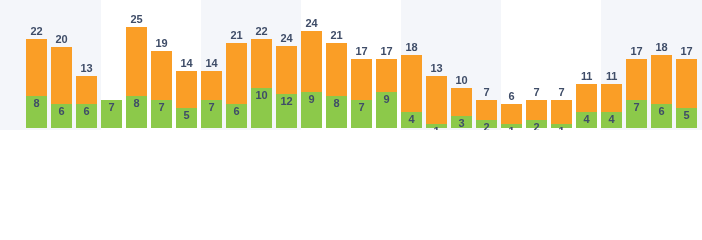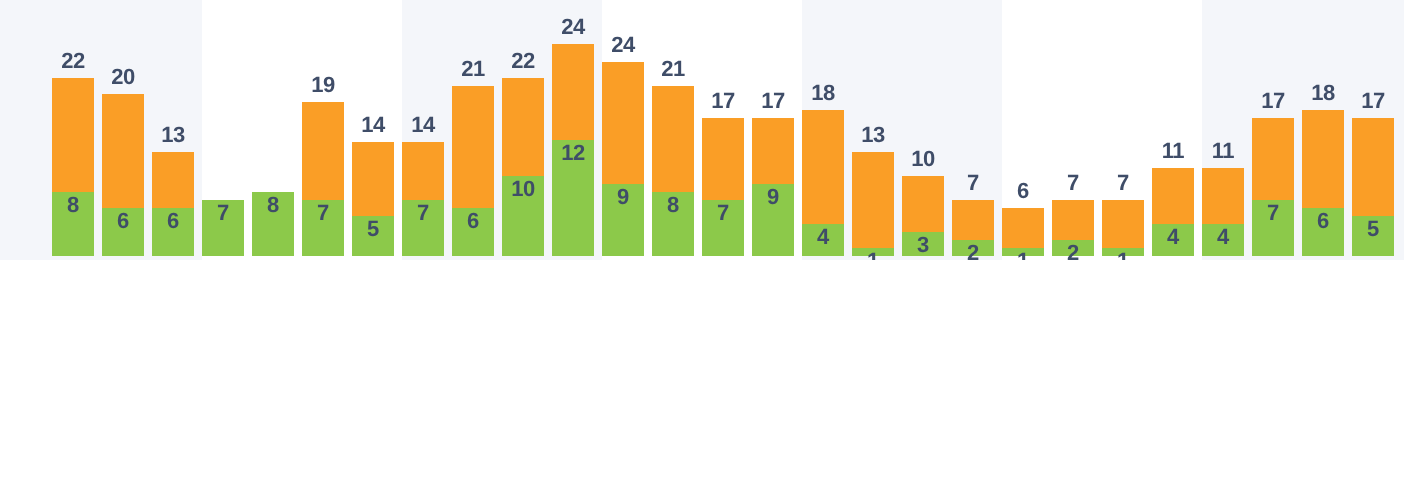--- a/index.html
+++ b/index.html
@@ -109,20 +109,23 @@
           <div class="seg seg-bottom" style="height: 24.24px; background: rgb(140, 201, 74);">
             <div class="seg-label">6</div>
           </div>
         </div>
         <div class="bar-group" style="left: 101px; width: 21px;">
           <div class="seg seg-bottom" style="height: 28.28px; background: rgb(140, 201, 74);">
             <div class="seg-label">7</div>
           </div>
         </div>
         <div class="bar-group" style="left: 126px; width: 21px;">
+          <div class="seg seg-top" style="height: 68.68px; background: rgb(250, 158, 38);">
+            <div class="total-label">25</div>
+          </div>
           <div class="seg seg-bottom" style="height: 32.32px; background: rgb(140, 201, 74);">
             <div class="seg-label">8</div>
           </div>
         </div>
         <div class="bar-group" style="left: 151px; width: 21px;">
           <div class="seg seg-top" style="height: 48.48px; background: rgb(250, 158, 38);">
             <div class="total-label">19</div>
           </div>
           <div class="seg seg-bottom" style="height: 28.28px; background: rgb(140, 201, 74);">
             <div class="seg-label">7</div>
@@ -157,21 +160,21 @@
             <div class="total-label">22</div>
           </div>
           <div class="seg seg-bottom" style="height: 40.4px; background: rgb(140, 201, 74);">
             <div class="seg-label">10</div>
           </div>
         </div>
         <div class="bar-group" style="left: 276px; width: 21px;">
           <div class="seg seg-top" style="height: 48.48px; background: rgb(250, 158, 38);">
             <div class="total-label">24</div>
           </div>
-          <div class="seg seg-bottom" style="height: 58px; background: rgb(140, 201, 74);">
+          <div class="seg seg-bottom" style="height: 34px; background: rgb(140, 201, 74);">
             <div class="seg-label">12</div>
           </div>
         </div>
         <div class="bar-group" style="left: 301px; width: 21px;">
           <div class="seg seg-top" style="height: 60.6px; background: rgb(250, 158, 38);">
             <div class="total-label">24</div>
           </div>
           <div class="seg seg-bottom" style="height: 36.36px; background: rgb(140, 201, 74);">
             <div class="seg-label">9</div>
           </div>

